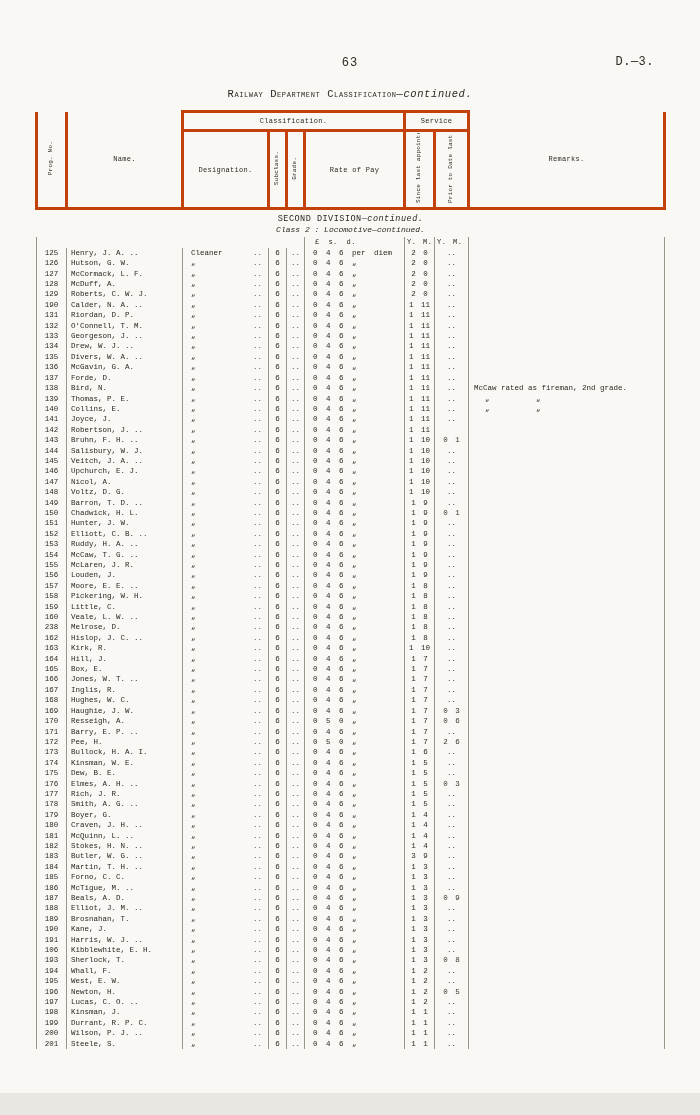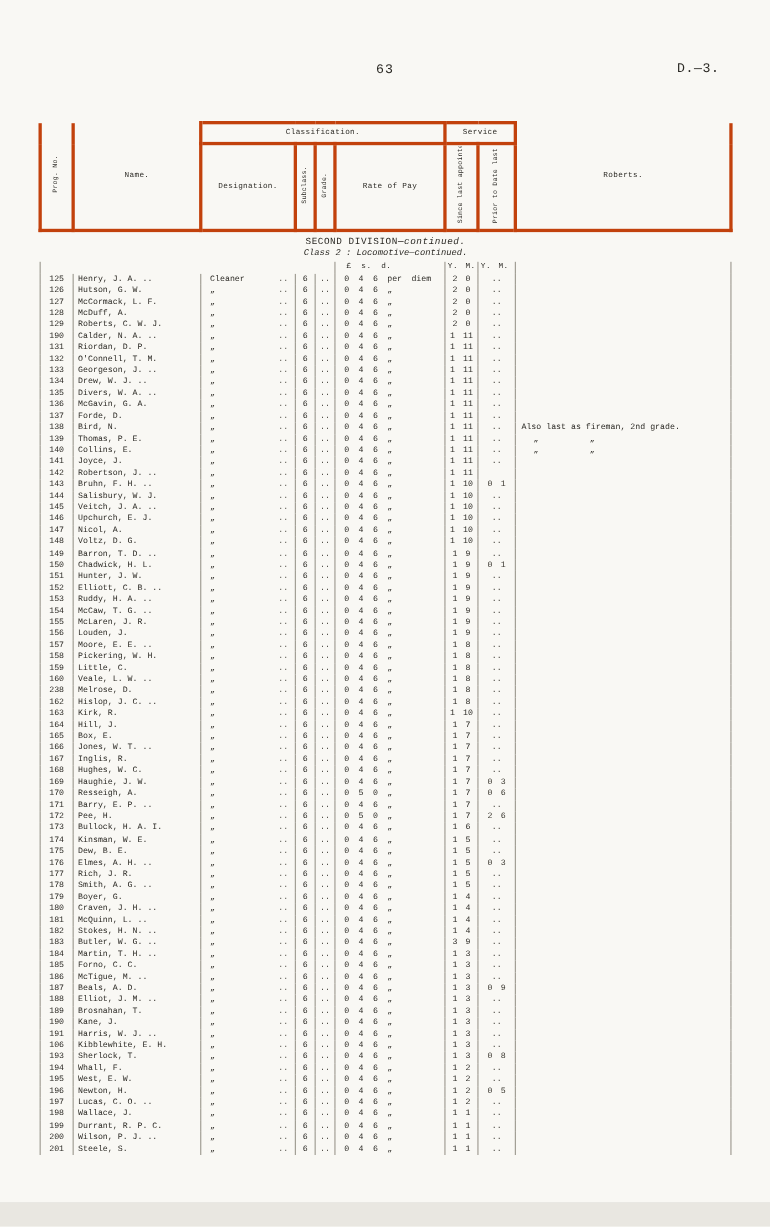--- a/index.html
+++ b/index.html
@@ -58,41 +58,44 @@
   td.ditto{padding-left:16px;word-spacing:42px;}
 </style>
 </head>
 <body>
 
 <div class="page">
 
   <div class="page-number">63</div>
   <div class="doc-ref">D.—3.</div>
 
+  <div class="title">
+    <span class="main">Railway Department Classification</span><span class="cont">—continued.</span>
+  </div>
 
   <div class="table-wrap">
     <table>
       <colgroup>
         <col class="w-prog">
           <col class="w-name">
           <col class="w-desig">
           <col class="w-sub">
         <col class="w-grade">
           <col class="w-rate">
           <col class="w-since">
           <col class="w-prior">
           <col class="w-remarks">
       </colgroup>
       <thead>
         <tr class="h-row1">
           <th rowspan="2" class="no-top"><span class="vert tall">Prog. No.</span></th>
           <th rowspan="2" class="no-top">Name.</th>
           <th colspan="4">Classification.</th>
           <th colspan="2">Service</th>
-          <th rowspan="2" class="no-top">Roberts.</th>
+          <th rowspan="2" class="no-top">Remarks.</th>
         </tr>
         <tr class="h-row2">
           <th>Designation.</th>
           <th><span class="vert">Subclass.</span></th>
           <th><span class="vert">Grade.</span></th>
           <th>Rate of Pay</th>
           <th><span class="vert">Since last appointed.</span></th>
           <th><span class="vert">Prior to Date last appointed.</span></th>
         </tr>
       </thead>
@@ -255,21 +258,21 @@
           </tr>
           <tr>
             <td class="c-prog-no">138</td>
             <td class="c-name">Bird, N.</td>
             <td class="c-designation"><span class="desig-text">„</span><span class="leader">..</span></td>
             <td class="c-subclass">6</td>
             <td class="c-grade">..</td>
             <td class="c-rate">0 4 6 „</td>
             <td class="c-since">1 11</td>
             <td class="c-prior">..</td>
-            <td class="c-remarks">Also last as fireman, 2nd grade.</td>
+            <td class="c-remarks">McCaw rated as fireman, 2nd grade.</td>
           </tr>
           <tr>
             <td class="c-prog-no">139</td>
             <td class="c-name">Thomas, P. E.</td>
             <td class="c-designation"><span class="desig-text">„</span><span class="leader">..</span></td>
             <td class="c-subclass">6</td>
             <td class="c-grade">..</td>
             <td class="c-rate">0 4 6 „</td>
             <td class="c-since">1 11</td>
             <td class="c-prior">..</td>
@@ -908,21 +911,21 @@
             <td class="c-designation"><span class="desig-text">„</span><span class="leader">..</span></td>
             <td class="c-subclass">6</td>
             <td class="c-grade">..</td>
             <td class="c-rate">0 4 6 „</td>
             <td class="c-since">1 2</td>
             <td class="c-prior">..</td>
             <td class="c-remarks"></td>
           </tr>
           <tr>
             <td class="c-prog-no">198</td>
-            <td class="c-name">Wallace, J.</td>
+            <td class="c-name">Kinsman, J.</td>
             <td class="c-designation"><span class="desig-text">„</span><span class="leader">..</span></td>
             <td class="c-subclass">6</td>
             <td class="c-grade">..</td>
             <td class="c-rate">0 4 6 „</td>
             <td class="c-since">1 1</td>
             <td class="c-prior">..</td>
             <td class="c-remarks"></td>
           </tr>
           <tr>
             <td class="c-prog-no">199</td>

